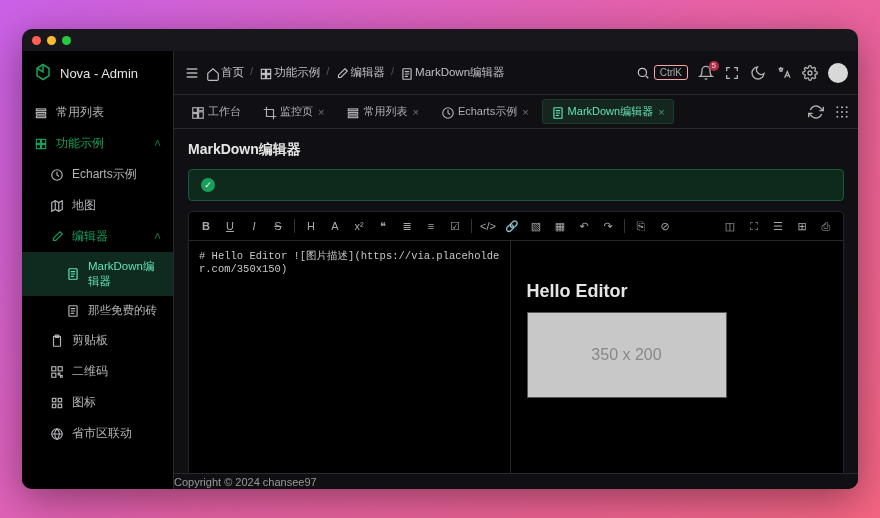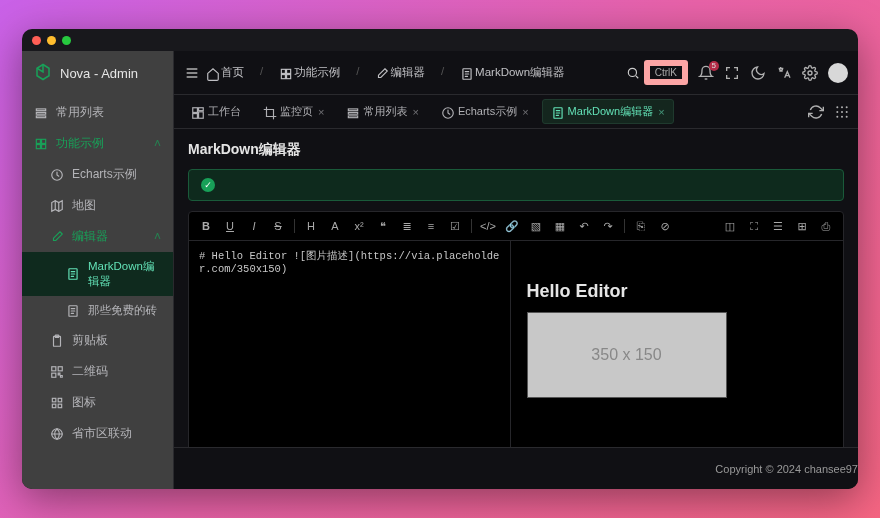--- a/index.html
+++ b/index.html
@@ -20,42 +20,42 @@
   color: #cfcfcf;
   font-size: 12px;
 }
 .titlebar { height: 22px; display: flex; align-items: center; padding: 0 10px; gap: 6px; }
 .dot { width: 9px; height: 9px; border-radius: 50%; }
 .dot.r { background: #ff5f56; }
 .dot.y { background: #ffbd2e; }
 .dot.g { background: #27c93f; }
 .main { flex: 1; display: flex; overflow: hidden; }
 
-.sidebar { width: 152px; background: #404040; border-right: 1px solid #2a2a2e; display: flex; flex-direction: column; }
+.sidebar { width: 152px; background: #000000; border-right: 1px solid #2a2a2e; display: flex; flex-direction: column; }
 .brand { display: flex; align-items: center; gap: 8px; padding: 10px 12px; height: 44px; }
 .brand svg { width: 18px; height: 18px; }
 .brand-text { color: #e5e5e5; font-size: 13px; font-weight: 500; }
 .menu { flex: 1; overflow: auto; padding: 2px 0; }
 .mi { display: flex; align-items: center; gap: 8px; padding: 7px 12px; cursor: pointer; color: #b4b4b8; font-size: 12px; position: relative; }
 .mi.lv2 { padding-left: 28px; }
 .mi.lv3 { padding-left: 44px; font-size: 11.5px; }
 .mi.green { color: #18a058; }
 .mi.selected { background: #0f2a1e; color: #63e2b7; }
 .mi .chev { margin-left: auto; opacity: 0.7; }
 .mi .ic { width: 14px; height: 14px; flex-shrink: 0; display: inline-flex; align-items: center; justify-content: center; }
 .ic svg { width: 14px; height: 14px; }
 
 .content { flex: 1; display: flex; flex-direction: column; overflow: hidden; background: #101014; }
 .topbar { height: 44px; display: flex; align-items: center; padding: 0 10px; gap: 8px; border-bottom: 1px solid #2a2a2e; }
 .topbar .left { display: flex; align-items: center; gap: 6px; flex: 1; overflow: hidden; }
-.crumb { display: flex; align-items: flex-start; gap: 14px; color: #c0c0c4; font-size: 11.5px; white-space: nowrap; }
+.crumb { display: flex; align-items: flex-start; gap: 4px; color: #c0c0c4; font-size: 11.5px; white-space: nowrap; }
 .crumb .sep { color: #555; margin: 0 2px; }
 .topbar .right { display: flex; align-items: center; gap: 10px; }
 .ctrlk { display: flex; align-items: center; gap: 4px; }
-.kbd { border: 6px solid #fca5a5; border-radius: 3px; padding: 1px 5px; font-size: 10px; color: #aaa; }
+.kbd { border: 1px solid #fca5a5; border-radius: 3px; padding: 1px 5px; font-size: 10px; color: #aaa; }
 .rico { width: 16px; height: 16px; opacity: 0.85; cursor: pointer; position: relative; display: inline-flex; align-items: center; justify-content: center; }
 .rico svg { width: 16px; height: 16px; }
 .badge { position: absolute; top: -4px; right: -5px; background: #d03050; color: #fff; border-radius: 7px; font-size: 8px; padding: 0 3px; line-height: 10px; }
 .avatar { width: 20px; height: 20px; border-radius: 50%; background: #d8d8d8; }
 
 .tabs { height: 34px; display: flex; align-items: center; padding: 0 8px; border-bottom: 1px solid #2a2a2e; gap: 4px; }
 .tab { display: flex; align-items: center; gap: 5px; padding: 4px 8px; font-size: 11px; color: #b0b0b4; border: 1px solid transparent; border-radius: 3px; cursor: pointer; white-space: nowrap; }
 .tab.active { color: #63e2b7; border-color: #1f3a2e; background: #14261e; }
 .tab .close { opacity: 0.6; font-size: 11px; }
 .tabs-right { margin-left: auto; display: flex; gap: 10px; }
@@ -73,21 +73,21 @@
 .tools-right { margin-left: auto; display: flex; gap: 2px; }
 
 .editor-body { display: flex; height: 254px; }
 .editor-src { flex: 1; background: #000; padding: 8px 10px; color: #c7c7c7; font-family: "Courier New", monospace; font-size: 10.5px; border-right: 1px solid #26262a; overflow: auto; white-space: pre-wrap; word-break: break-all; }
 .editor-preview { flex: 1; background: #000; padding: 12px 16px; overflow: auto; position: relative; }
 .watermark { position: absolute; top: 8px; left: 50%; transform: translateX(-50%); color: #3a3a3e; font-size: 18px; font-weight: 500; letter-spacing: 1px; display: flex; align-items: center; gap: 4px; white-space: nowrap; }
 .wm-logo { width: 16px; height: 16px; background: #3a3a3e; border-radius: 3px; position: relative; }
 .preview-h1 { color: #e5e5e5; font-size: 18px; font-weight: 700; margin: 28px 0 10px; }
 .placeholder-img { width: 200px; height: 86px; border: 1px solid #555; background: #c8c8c8; display: flex; align-items: center; justify-content: center; color: #888; font-size: 16px; font-weight: 500; }
 
-.footer { height: 42px; display: flex; align-items: center; justify-content: flex-end; font-size: 11px; color: #999; border-top: 1px solid #2a2a2e; }
+.footer { height: 16px; display: flex; align-items: center; justify-content: flex-start; font-size: 11px; color: #999; border-top: 1px solid #2a2a2e; }
 </style>
 </head>
 <body>
 
 <div class="window">
   <div class="titlebar">
     <div class="dot r"></div>
     <div class="dot y"></div>
     <div class="dot g"></div>
   </div>
@@ -398,21 +398,21 @@
               <span class="tbtn">☰</span>
               <span class="tbtn">⊞</span>
               <span class="tbtn">⎙</span>
             </div>
           </div>
           <div class="editor-body">
             <div class="editor-src"># Hello Editor ![图片描述](https://via.placeholder.com/350x150)</div>
             <div class="editor-preview">
               <div class="preview-h1">Hello Editor</div>
               <div class="placeholder-img">
-                <span>350 x 150</span>
+                <span>350 x 200</span>
               </div>
             </div>
           </div>
 
         </div>
       </div>
 
       <div class="footer">
         <span>Copyright © 2024 chansee97</span>
       </div>

